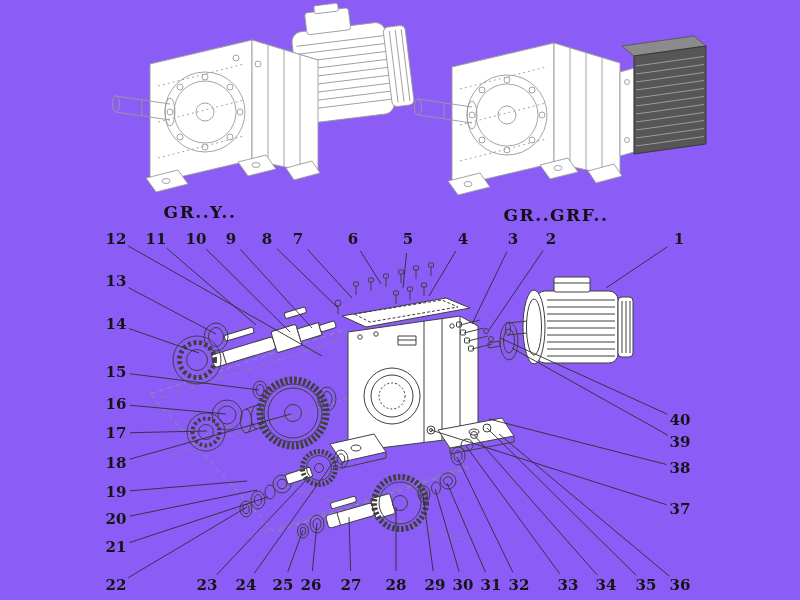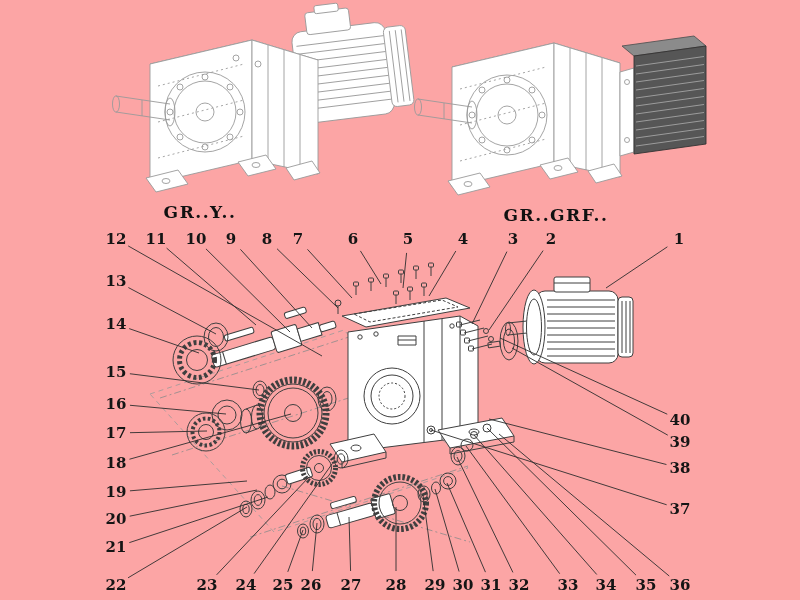--- a/index.html
+++ b/index.html
@@ -1,17 +1,17 @@
 <!DOCTYPE html>
 <html><head>
 <meta charset="utf-8">
 <title>Diagram</title>
 <style>
   html,body{margin:0;padding:0;background:#ffffff}
-  .canvas{position:relative;width:800px;height:600px;background:#fca5a5;overflow:hidden;
+  .canvas{position:relative;width:800px;height:600px;background:#8b5cf6;overflow:hidden;
           font-family:"DejaVu Serif",serif}
   .canvas svg{position:absolute;left:0;top:0}
   .variant-title{font-family:"DejaVu Serif",serif;font-weight:bold;font-size:17px;
                  letter-spacing:1.5px;fill:#111;text-anchor:middle}
   #callout-layer text{font-family:"DejaVu Serif",serif;font-weight:bold;font-size:15px;
                       fill:#151515;text-anchor:middle}
   #callout-layer line{stroke:#2e2e2e;stroke-width:0.9}
 </style>
 </head>
 <body>

